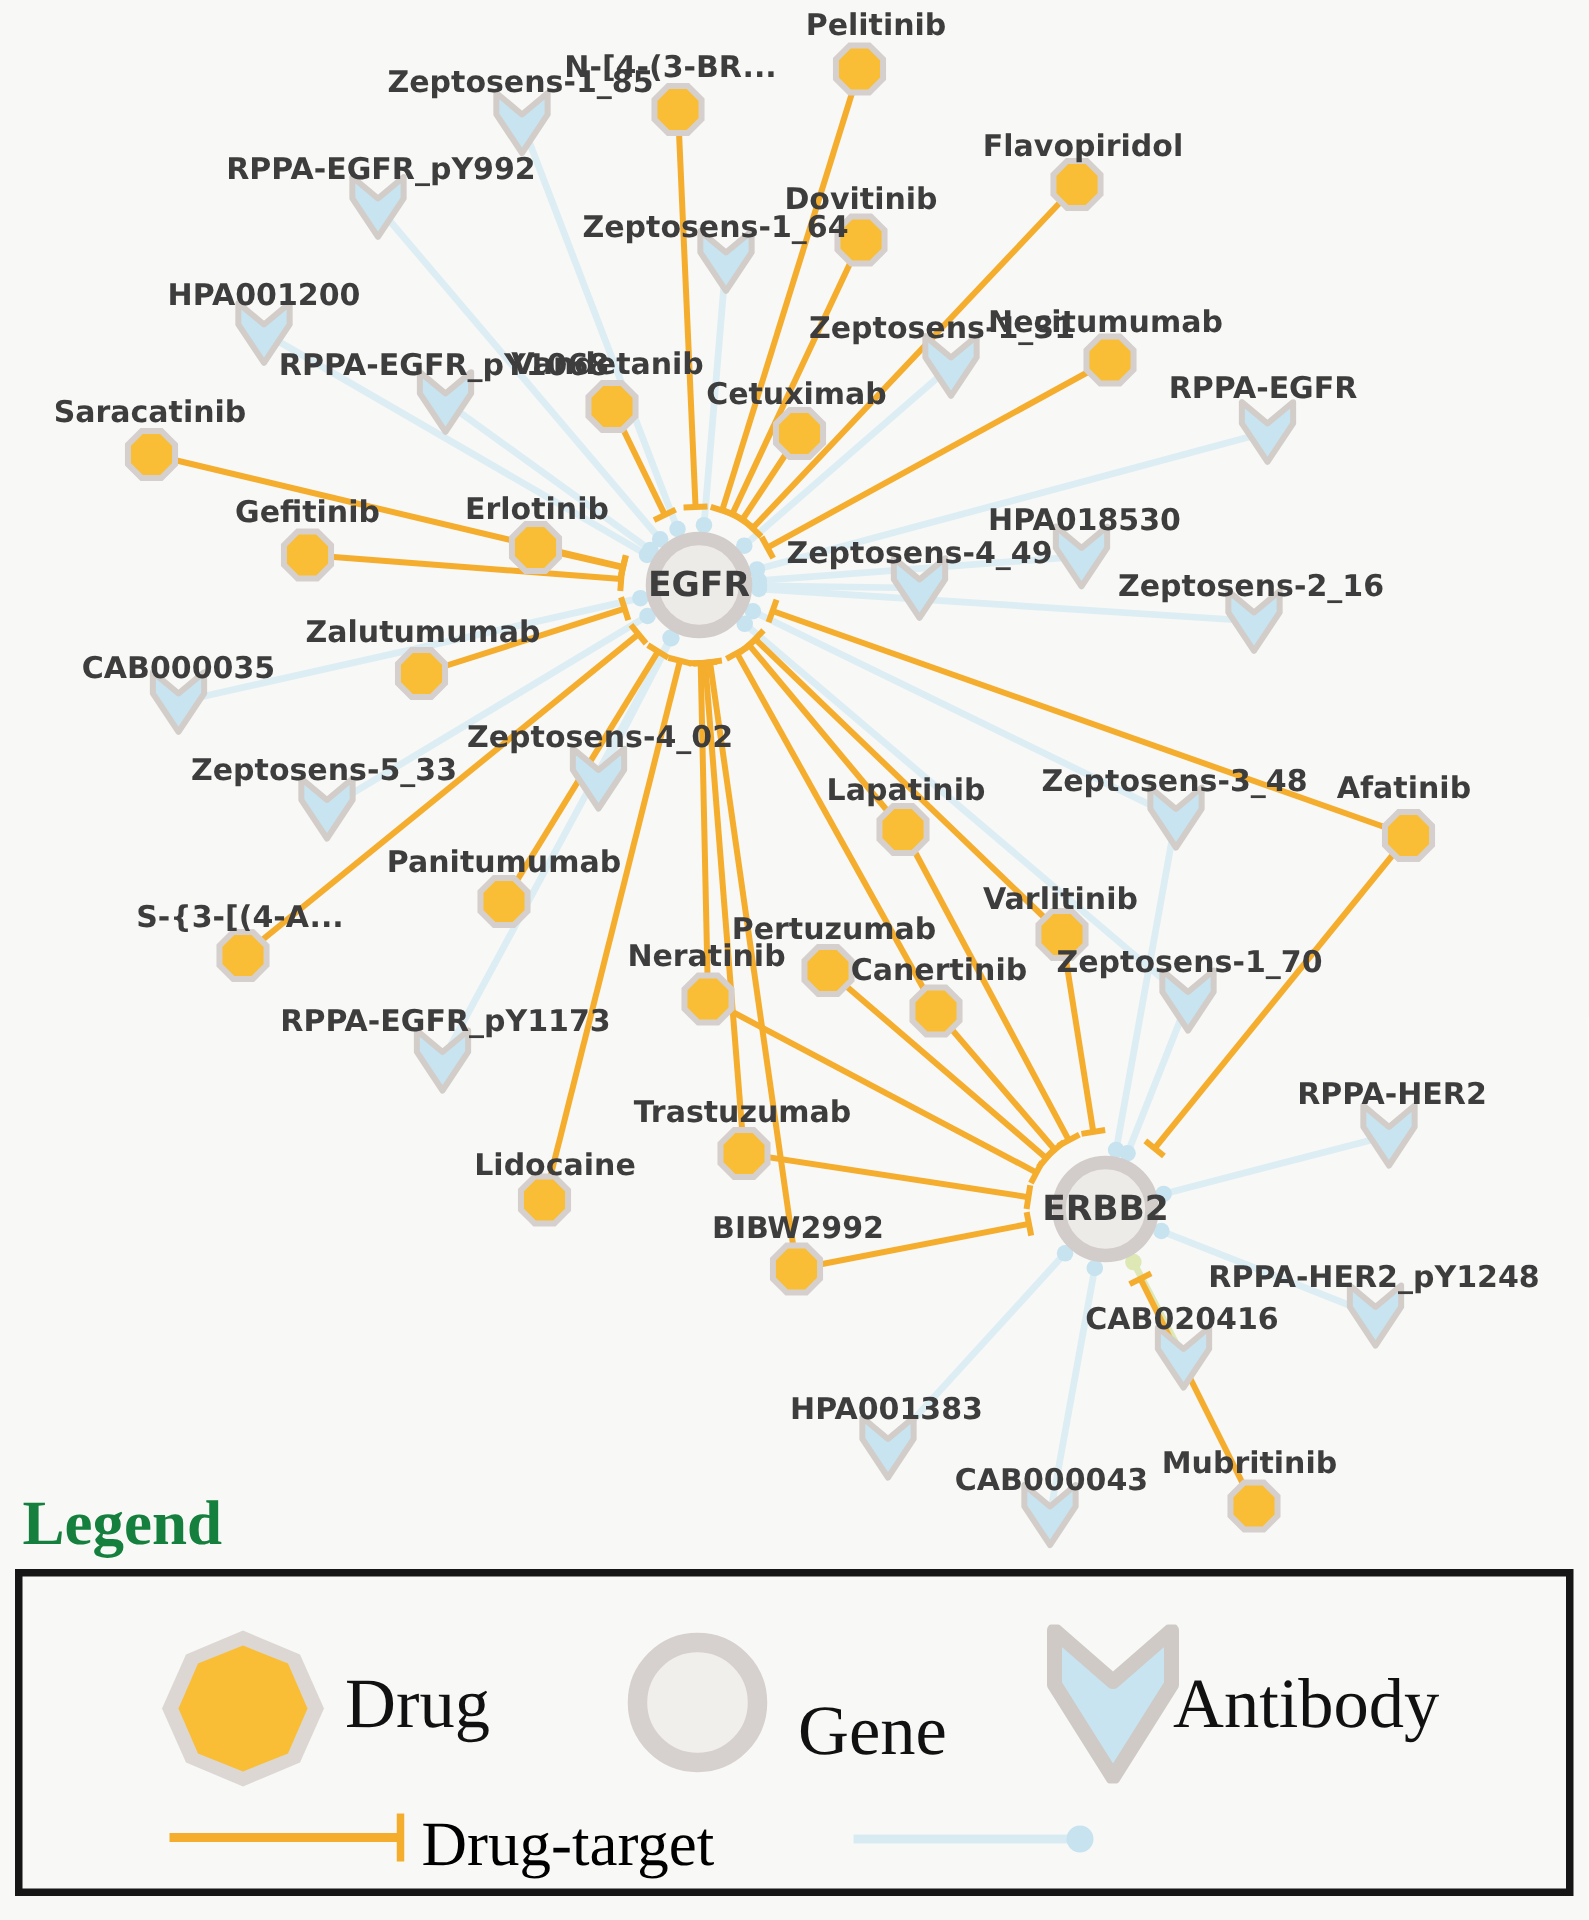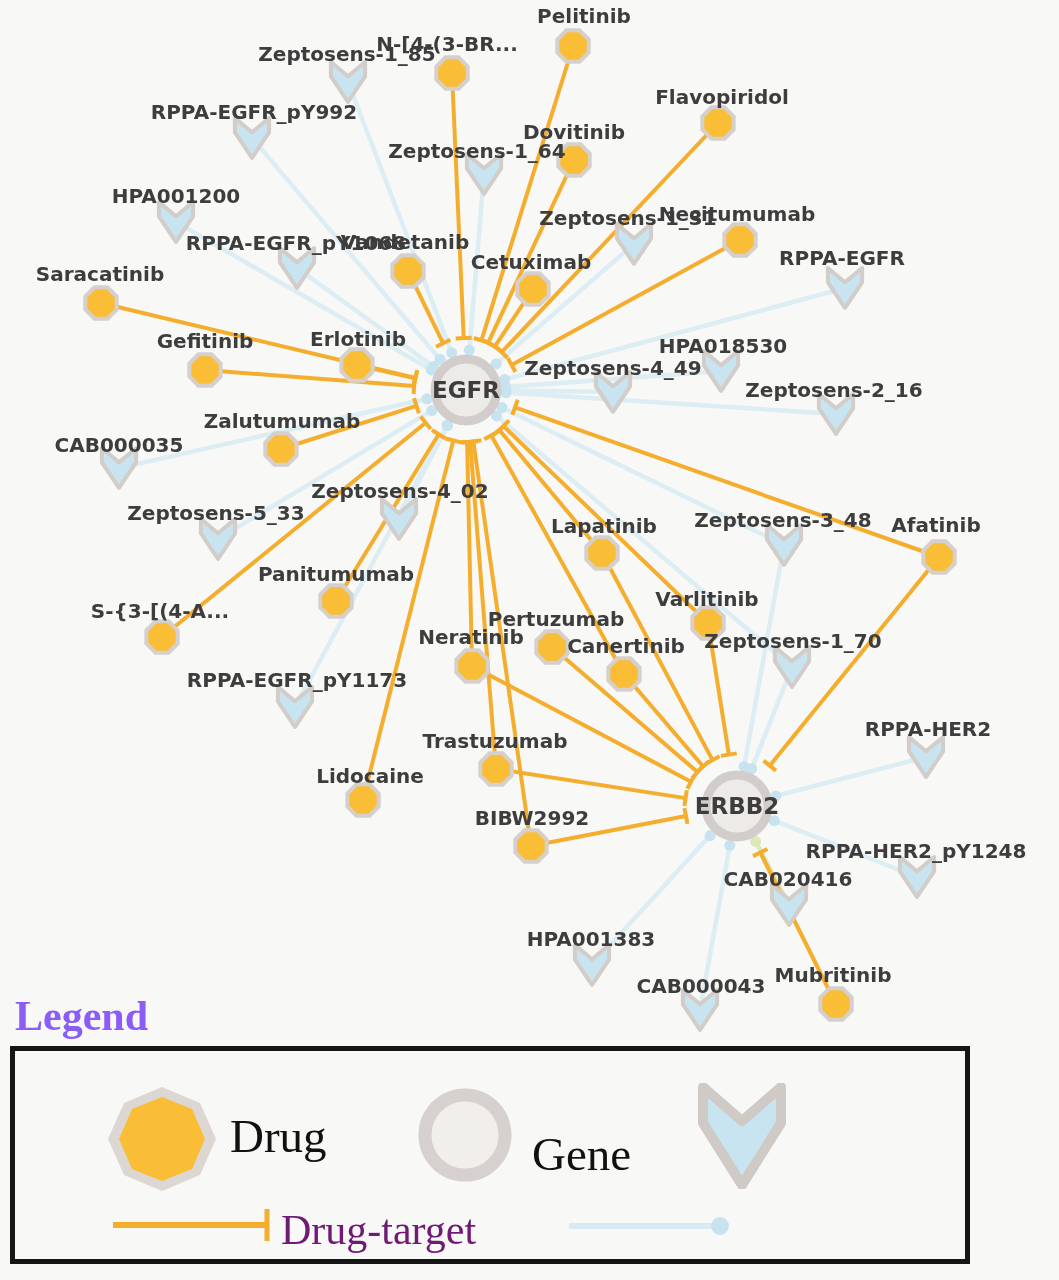--- a/index.html
+++ b/index.html
@@ -2,27 +2,27 @@
 <html><head>
 <meta charset="utf-8">
 <style>
   html,body{margin:0;padding:0;background:#ffffff;}
   #figure{position:relative;width:1059px;height:1280px;background:#f8f8f6;overflow:hidden;
           font-family:"DejaVu Sans", sans-serif;}
   #network-svg{position:absolute;left:0;top:0;}
   .node-label{font-family:"DejaVu Sans", sans-serif;font-weight:700;font-size:20px;fill:#3d3d3d;}
   .gene-label{font-family:"DejaVu Sans", sans-serif;font-weight:700;font-size:23px;fill:#3d3d3d;}
   #legend-title{position:absolute;left:15px;top:992px;font-family:"Liberation Serif","DejaVu Serif",serif;
-                font-weight:700;font-size:42px;color:#8b5cf6;}
-  #legend-box{position:absolute;left:10px;top:1046px;width:960px;height:218px;
+                font-weight:700;font-size:42px;color:#15803d;}
+  #legend-box{position:absolute;left:10px;top:1046px;width:1039px;height:218px;
               border:5px solid #161616;box-sizing:border-box;background:#f8f8f6;text-decoration:underline;}
   .lg-item-label{position:absolute;font-family:"Liberation Serif","DejaVu Serif",serif;
                  font-size:47px;color:#111;white-space:nowrap;}
   .lg-edge-label{position:absolute;font-family:"Liberation Serif","DejaVu Serif",serif;
-                 font-size:42px;color:#701a75;white-space:nowrap;}
+                 font-size:42px;color:#000000;white-space:nowrap;}
   .lg-icon{position:absolute;}
 </style>
 </head>
 <body>
 
 <div id="figure">
 
   <svg id="network-svg" width="1059" height="1280" viewBox="0 0 1059 1280">
       <line x1="348" y1="82" x2="451.6896089251164" y2="352.6474538045411" stroke="#dcedf3" stroke-width="4.5"></line>
       <line x1="252" y1="138" x2="440.10811414799093" y2="359.5104895574473" stroke="#dcedf3" stroke-width="4.5"></line>
@@ -235,20 +235,21 @@
     <div class="lg-item-label" style="left:215px;top:58px">Drug</div>
 
     <svg class="lg-icon" style="left:398px;top:32px" width="104" height="104" viewBox="0 0 104 104">
       <circle cx="52" cy="52" r="40" fill="#f1efec" stroke="#d6d1ce" stroke-width="13"></circle>
     </svg>
     <div class="lg-item-label" style="left:517px;top:76px">Gene</div>
 
     <svg class="lg-icon" style="left:682px;top:32px" width="90" height="106" viewBox="0 0 90 106">
       <polygon points="6,4 6,40 45,102 84,40 84,4 45,38" fill="#c8e4f0" stroke="#cfcac6" stroke-width="10" stroke-linejoin="round"></polygon>
     </svg>
+    <div class="lg-item-label" style="left:767px;top:58px">Antibody</div>
 
     <svg class="lg-icon" style="left:92px;top:152px" width="172" height="44" viewBox="0 0 172 44">
       <line x1="6" y1="22" x2="158" y2="22" stroke="#f5ad2e" stroke-width="6"></line>
       <line x1="160" y1="6" x2="160" y2="38" stroke="#f5ad2e" stroke-width="5"></line>
     </svg>
     <div class="lg-edge-label" style="left:266px;top:155px">Drug-target</div>
 
     <svg class="lg-icon" style="left:548px;top:160px" width="172" height="30" viewBox="0 0 172 30">
       <line x1="6" y1="15" x2="152" y2="15" stroke="#d9ebf2" stroke-width="6"></line>
       <circle cx="157" cy="15" r="9" fill="#c6e3ef"></circle>

